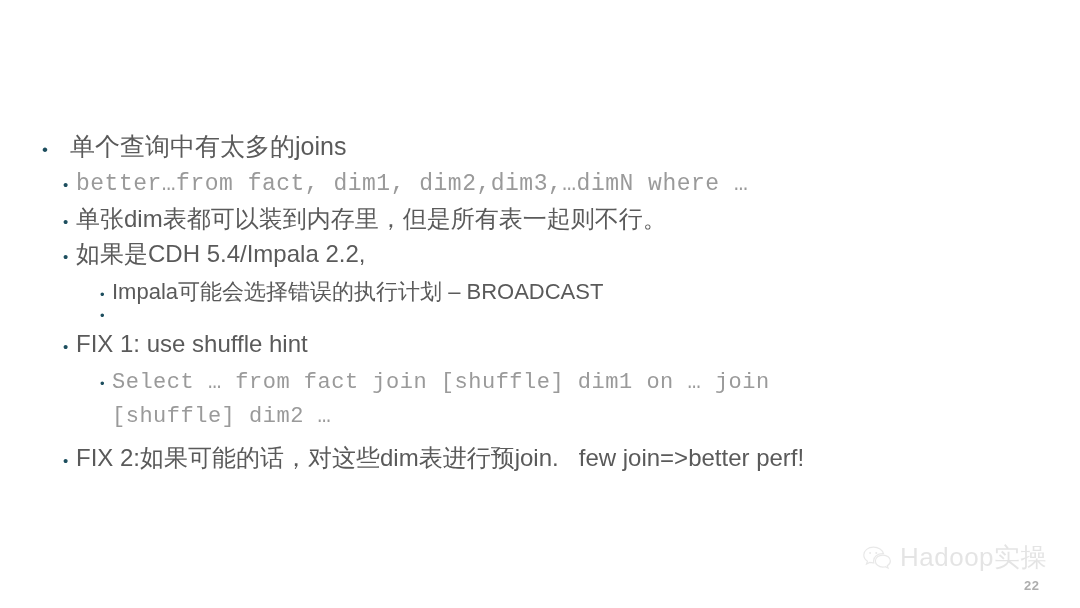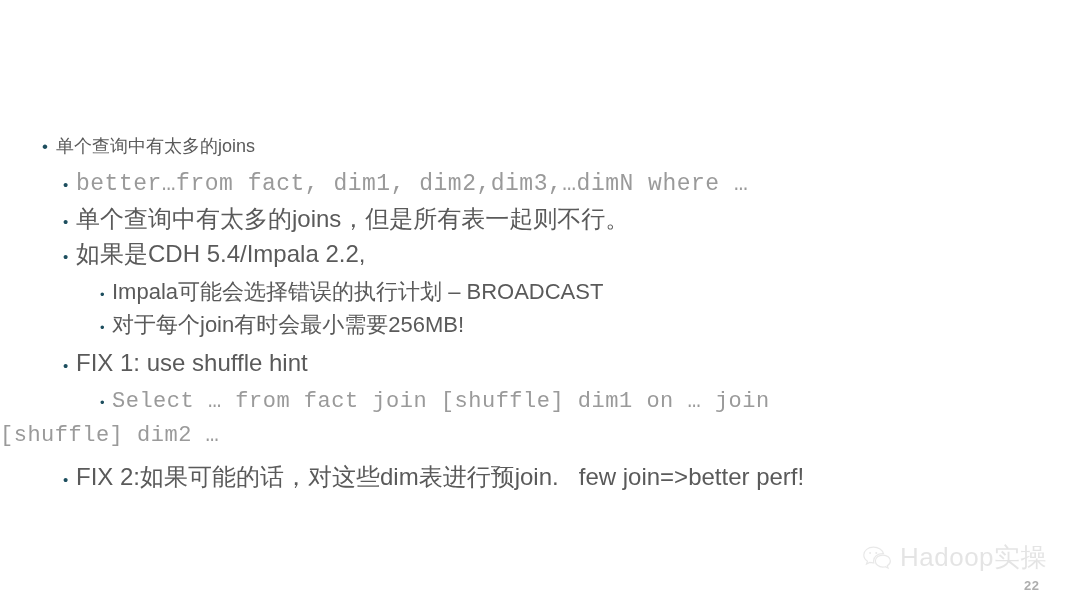--- a/index.html
+++ b/index.html
@@ -63,22 +63,23 @@
   
   .lvl1 {
     padding-left: 42px;
     margin-bottom: 3px;
   }
   .lvl1 .bullet-dot {
     font-size: 17px;
     width: 14px;
   }
   .lvl1 .bullet-text {
-    font-size: 18px;
+    font-size: 25px;
     line-height: 36px;
+    margin-left: 14px;
   }
 
   
   .lvl2 {
     padding-left: 63px;
     margin-bottom: 1px;
   }
   .lvl2 .bullet-dot {
     font-size: 15px;
     width: 13px;
@@ -116,20 +117,21 @@
     font-size: 22px;
     line-height: 33px;
   }
 
   .code-cont {
     font-family: "Liberation Mono", "DejaVu Sans Mono", monospace;
     color: #9a9a9a;
     font-size: 22px;
     line-height: 33px;
     letter-spacing: 0.5px;
+    padding-left: 112px;
     white-space: pre;
   }
 
   
   .gap-sm { height: 4px; }
   .gap-md { height: 8px; }
 
   
   .watermark {
     position: absolute;
@@ -175,38 +177,37 @@
       <span class="bullet-text">单个查询中有太多的joins</span>
     </div>
 
     <div class="bullet-row lvl2 mono">
       <span class="bullet-dot">•</span>
       <span class="bullet-text">better…from fact, dim1, dim2,dim3,…dimN where …</span>
     </div>
 
     <div class="bullet-row lvl2">
       <span class="bullet-dot">•</span>
-      <span class="bullet-text">单个查询中有太多的joins，但是所有表一起则不行。</span>
+      <span class="bullet-text">单张dim表都可以装到内存里，但是所有表一起则不行。</span>
     </div>
 
     <div class="bullet-row lvl2">
       <span class="bullet-dot">•</span>
       <span class="bullet-text">如果是CDH 5.4/Impala 2.2,</span>
     </div>
 
     <div class="gap-sm"></div>
 
     <div class="bullet-row lvl3">
       <span class="bullet-dot">•</span>
       <span class="bullet-text">Impala可能会选择错误的执行计划 – BROADCAST</span>
     </div>
 
     <div class="bullet-row lvl3">
       <span class="bullet-dot">•</span>
-      <span class="bullet-text">对于每个join有时会最小需要256MB!</span>
     </div>
 
     <div class="gap-sm"></div>
 
     <div class="bullet-row lvl2">
       <span class="bullet-dot">•</span>
       <span class="bullet-text">FIX 1: use shuffle hint</span>
     </div>
 
     <div class="gap-sm"></div>

